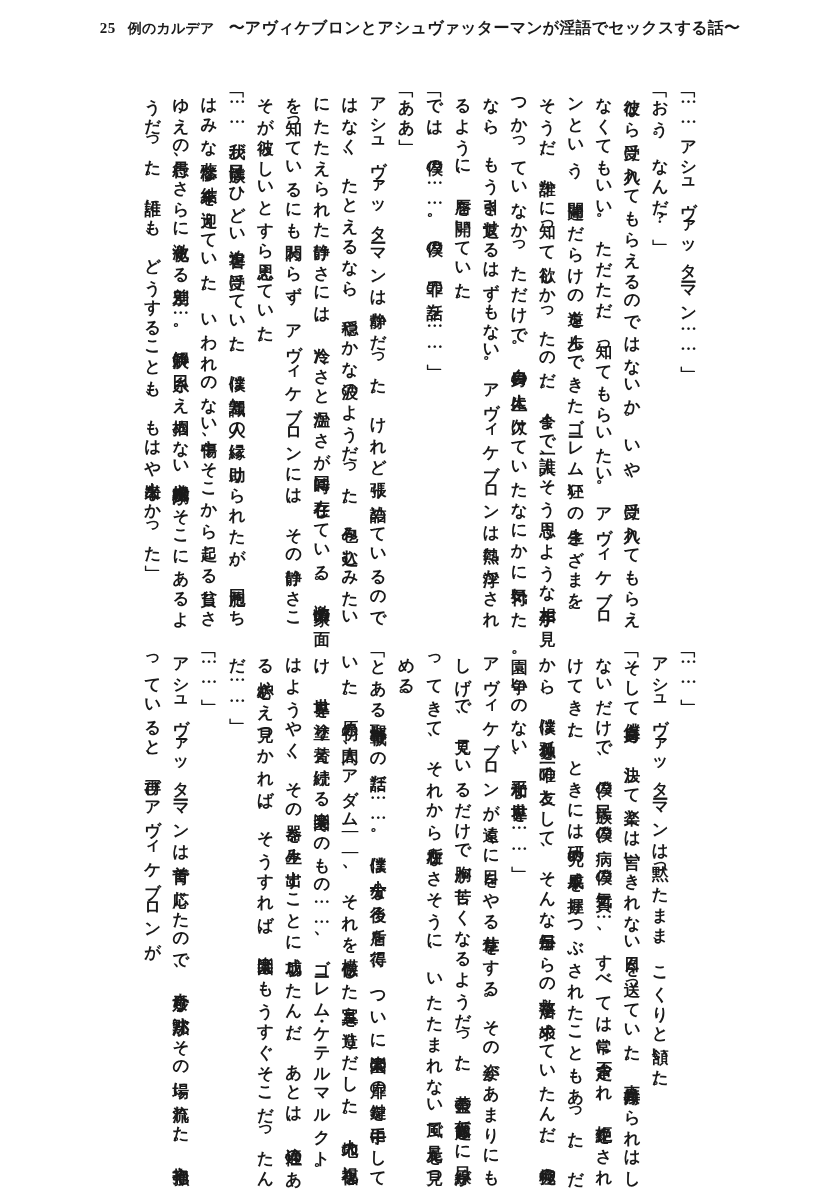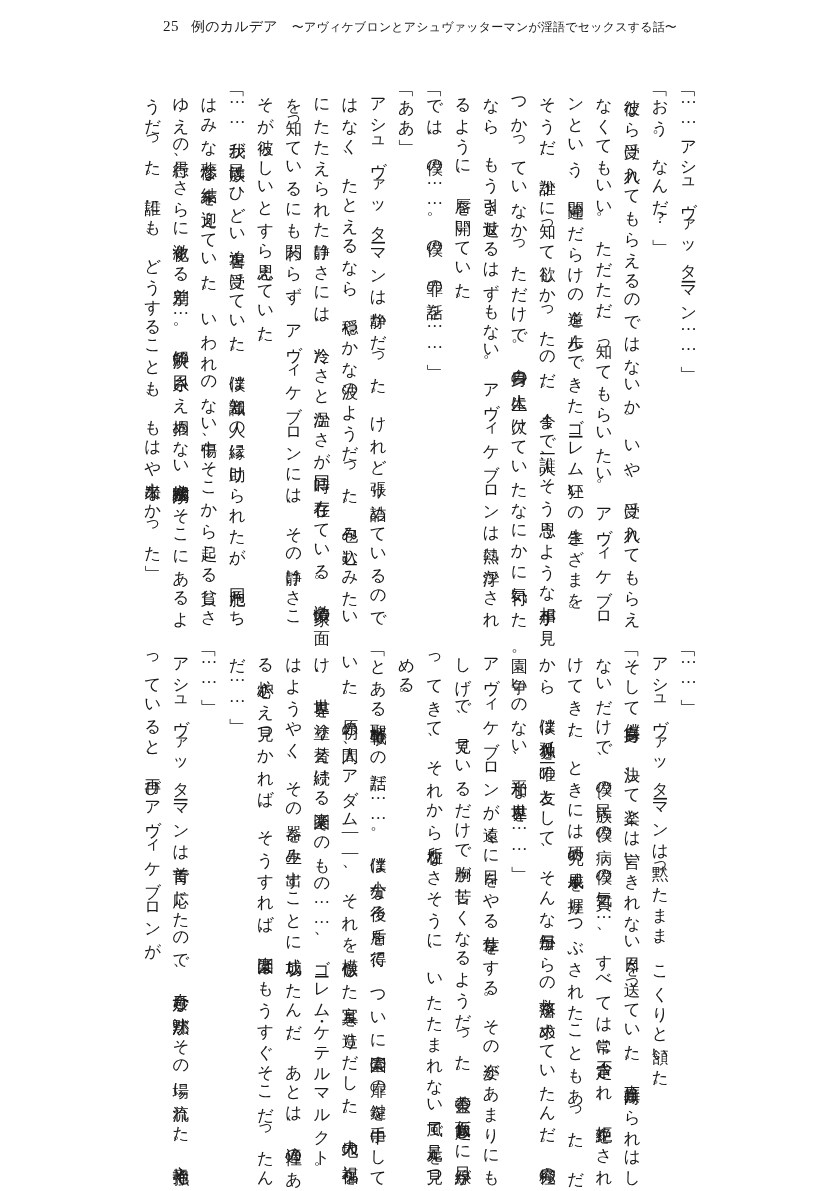--- a/index.html
+++ b/index.html
@@ -14,20 +14,21 @@
     color: #1a1a1a;
     position: relative;
     overflow: hidden;
   }
 
   .page {
     position: absolute;
     inset: 0;
     width: 780px;
     height: 1191px;
+    font-weight: bold;
   }
 
   
   .header {
     position: absolute;
     top: 18px;
     left: 0;
     width: 840px;
     height: 24px;
     display: flex;
@@ -38,21 +39,21 @@
   .header .page-num {
     font-size: 15px;
     letter-spacing: 0.5px;
     margin-right: 12px;
   }
   .header .head-title {
     font-size: 14px;
     letter-spacing: 0.2px;
   }
   .header .head-sub {
-    font-size: 12px;
+    font-size: 16px;
     letter-spacing: 0.2px;
     margin-left: 14px;
   }
 
   
   .vblock {
     position: absolute;
     writing-mode: vertical-rl;
     -webkit-writing-mode: vertical-rl;
     text-orientation: upright;

